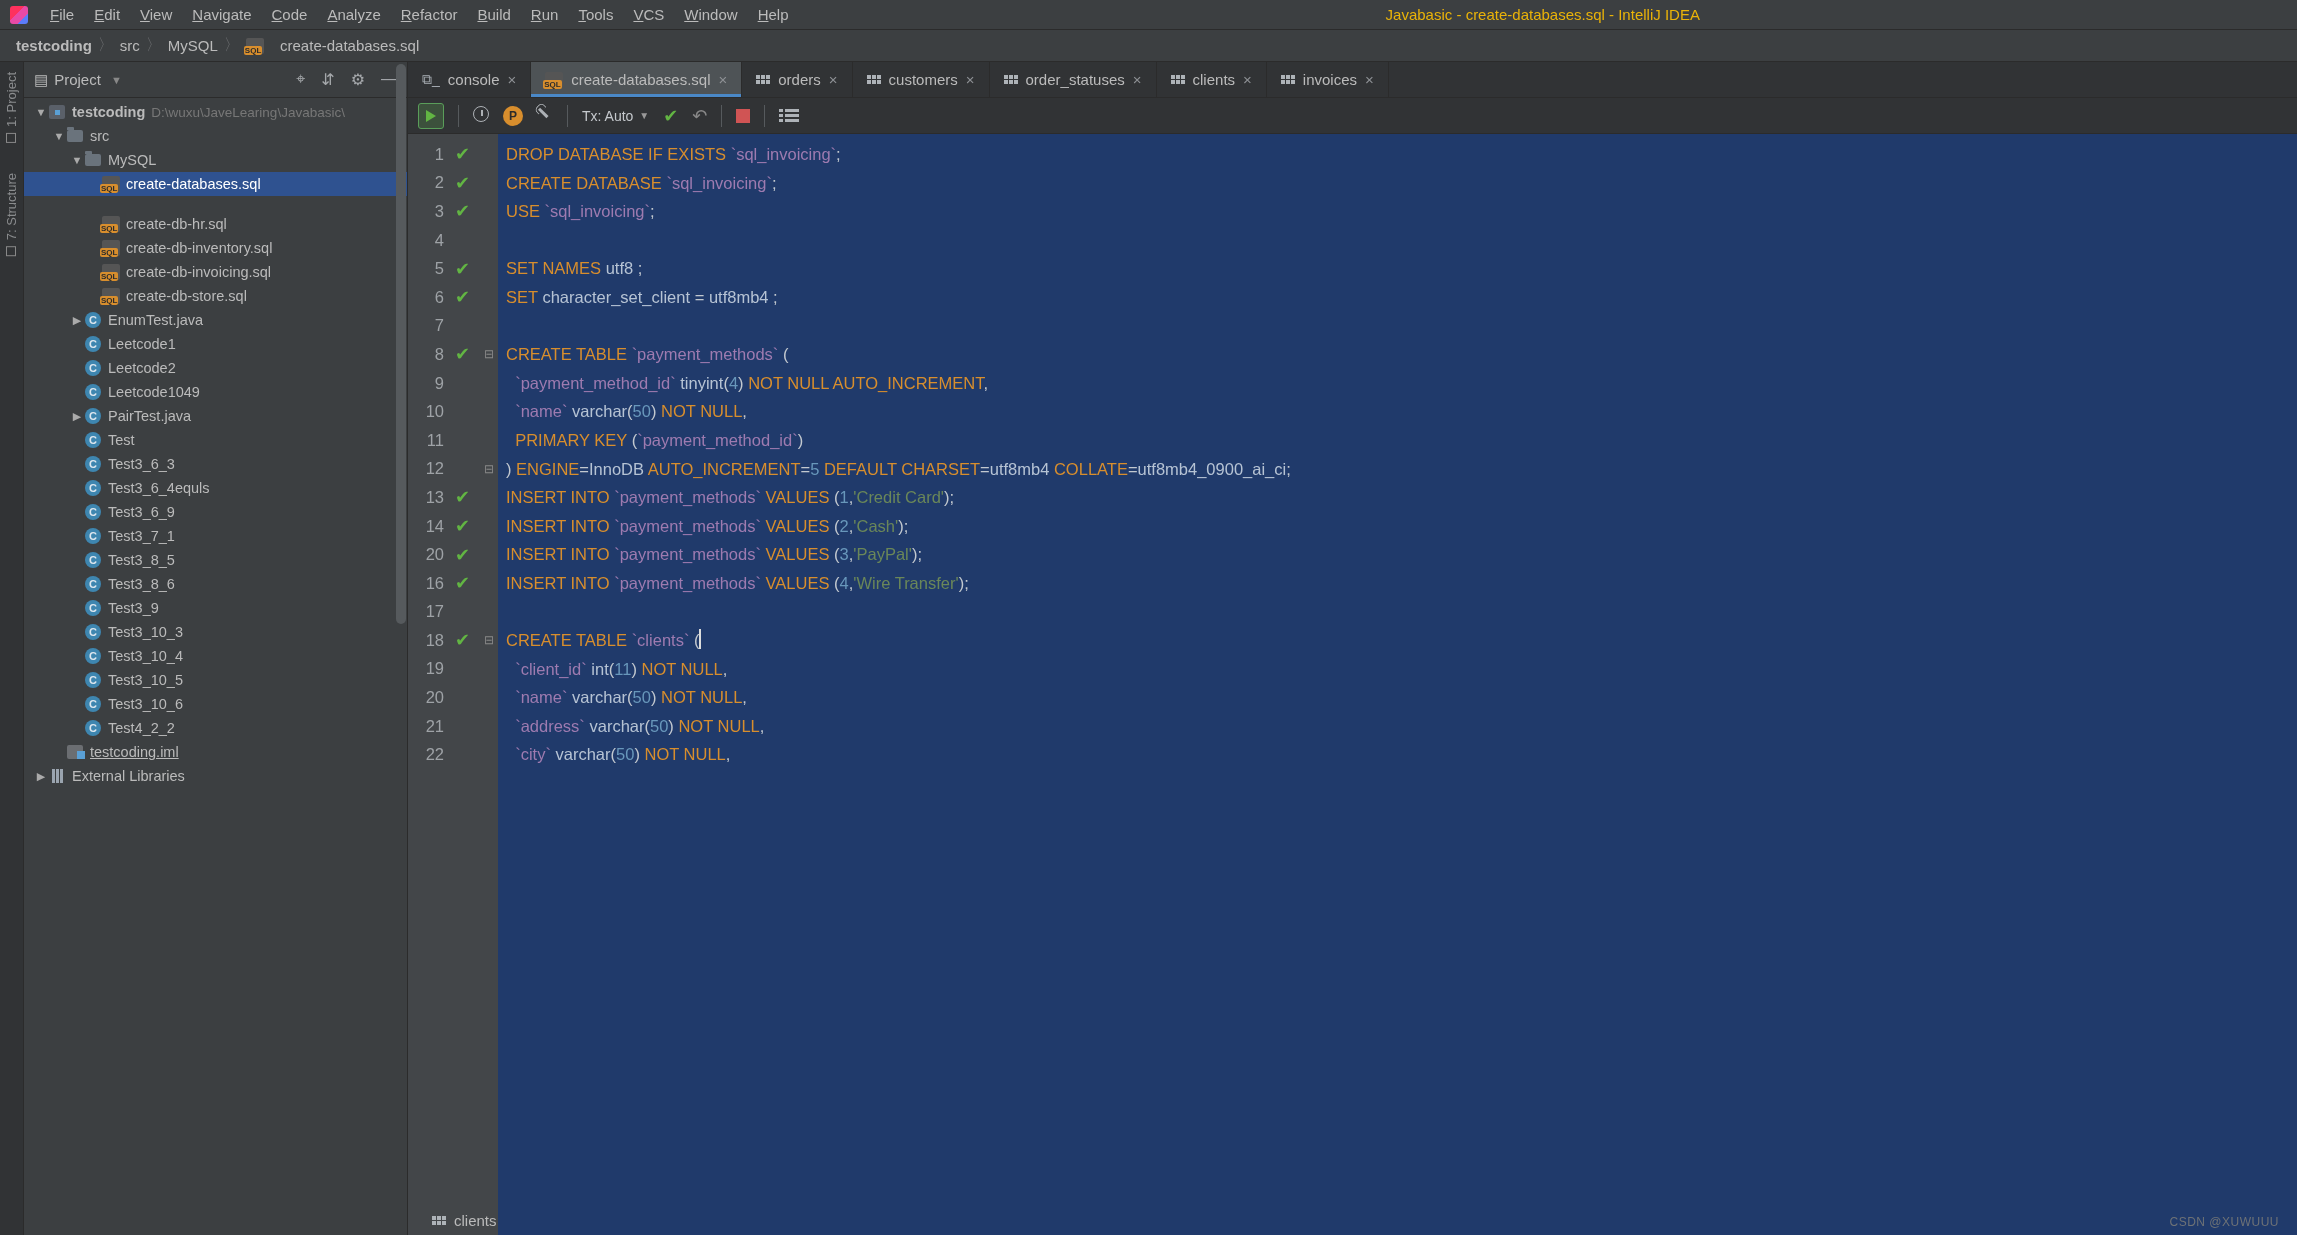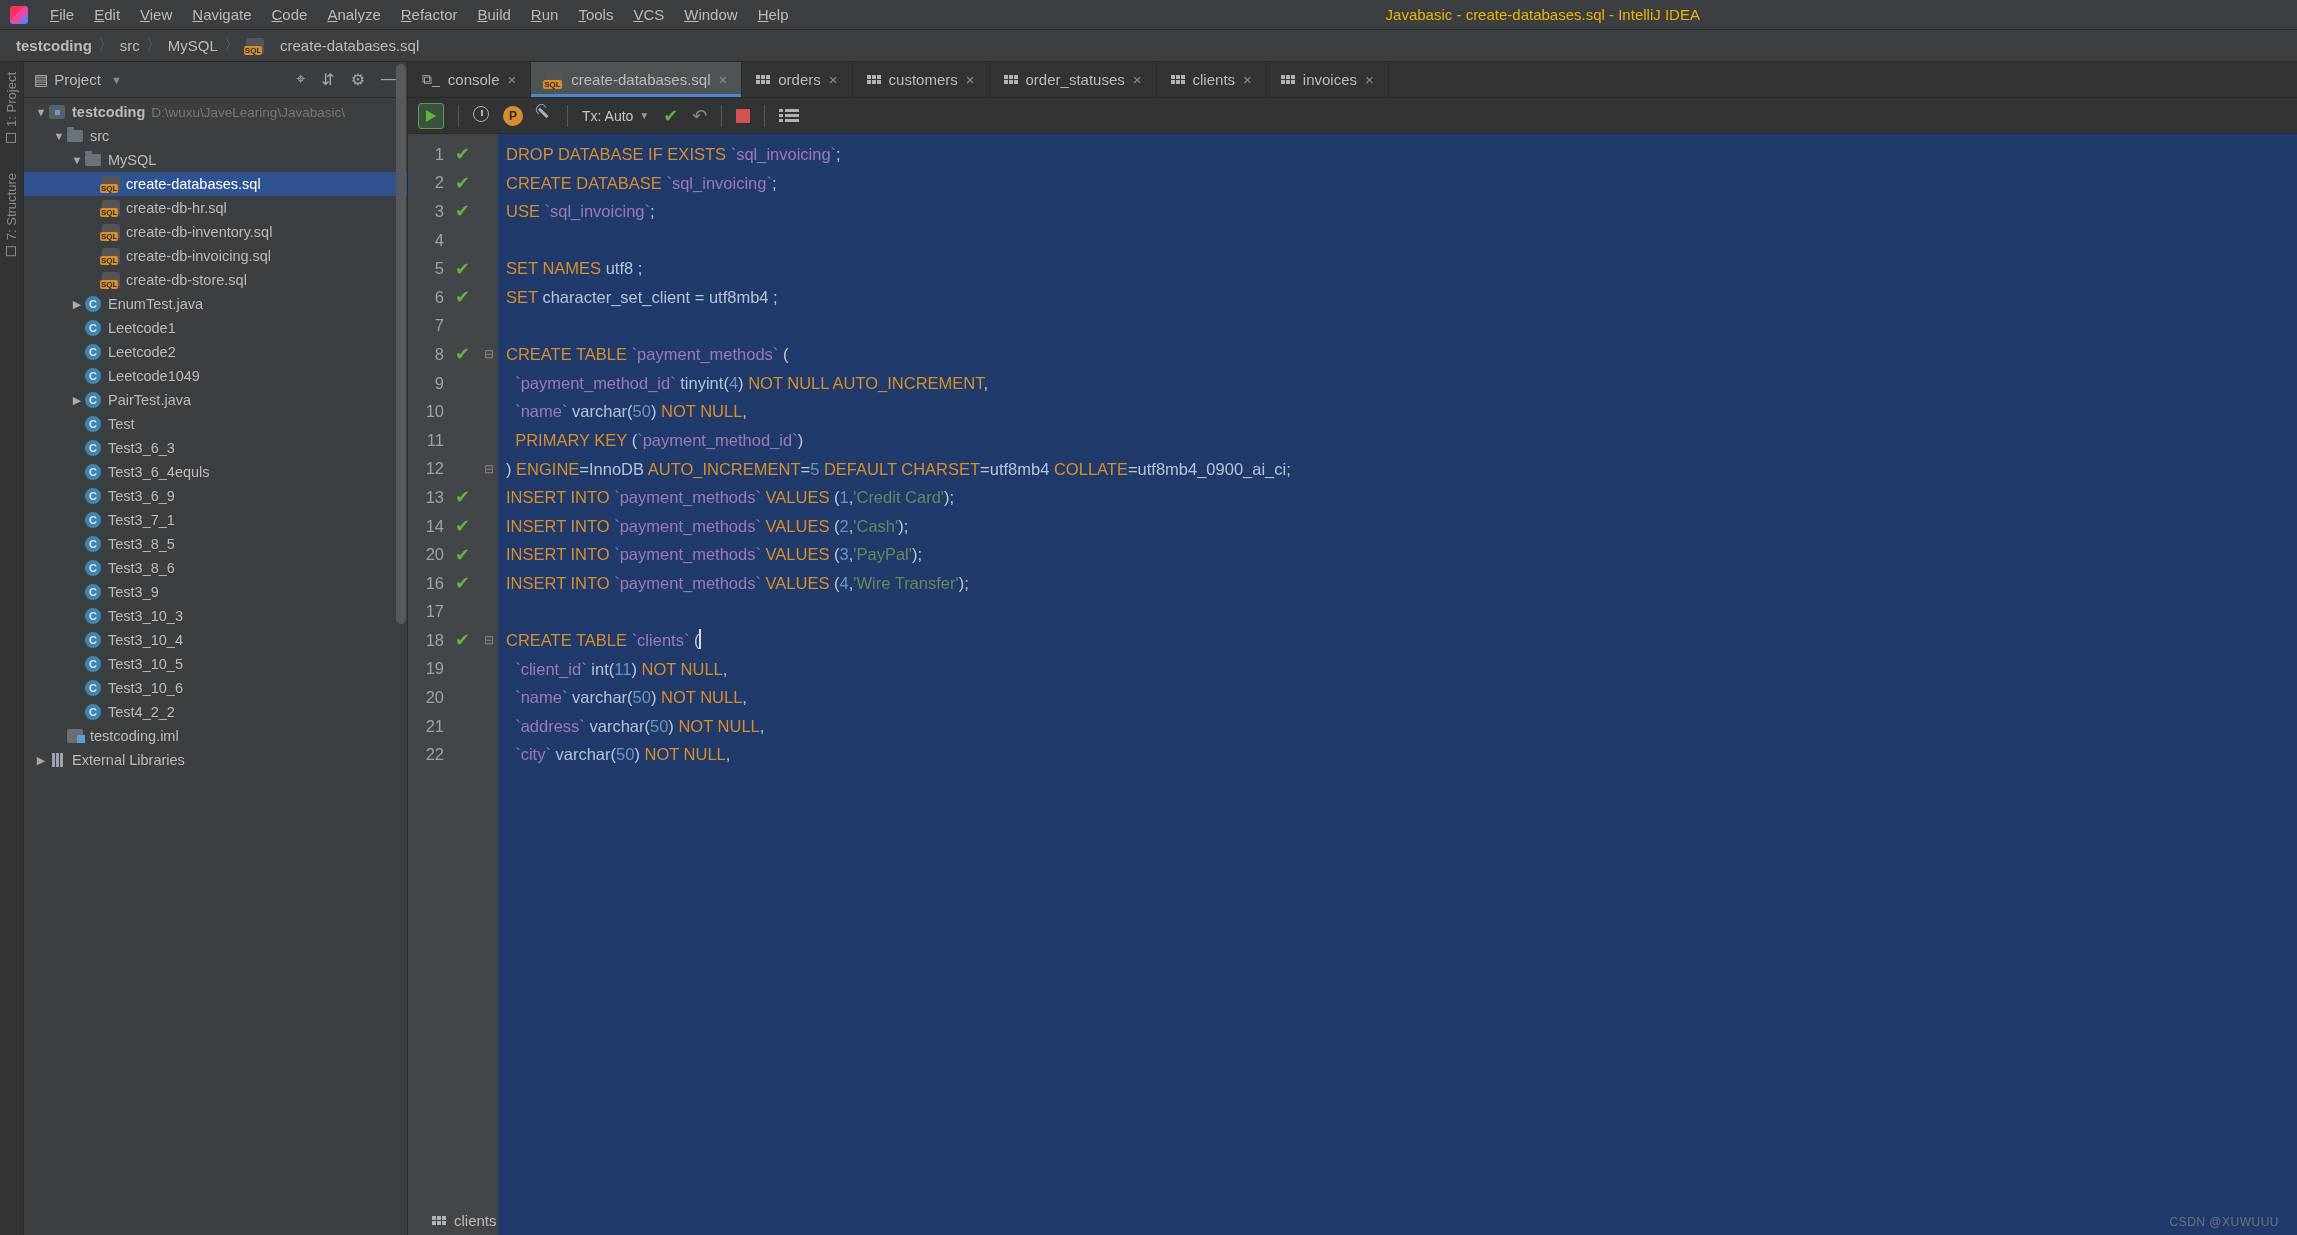--- a/index.html
+++ b/index.html
@@ -169,21 +169,21 @@
         </div>
         <div class="tree-row" style="padding-left: 28px;"><span class="arrow">▼</span><span class="ic">
             <span class="ic-folder"></span>
           </span>src</div>
         <div class="tree-row" style="padding-left: 46px;"><span class="arrow">▼</span><span class="ic">
             <span class="ic-folder"></span>
           </span>MySQL</div>
         <div class="tree-row selected" style="padding-left: 64px;"><span class="arrow"></span><span class="ic">
             <span class="sql-badge"></span>
           </span>create-databases.sql</div>
-        <div class="tree-row" style="padding-left: 64px;"><span class="arrow"></span><span class="ic">
+        <div class="tree-row" style="padding-left: 64px; margin-top: 16px;"><span class="arrow"></span><span class="ic">
             <span class="sql-badge"></span>
           </span>create-db-hr.sql</div>
         <div class="tree-row" style="padding-left: 64px; text-align: right;"><span class="arrow"></span><span class="ic">
             <span class="sql-badge"></span>
           </span>create-db-inventory.sql</div>
         <div class="tree-row" style="padding-left: 64px;"><span class="arrow"></span><span class="ic">
             <span class="sql-badge"></span>
           </span>create-db-invoicing.sql</div>
         <div class="tree-row" style="padding-left: 64px;"><span class="arrow"></span><span class="ic">
             <span class="sql-badge"></span>
@@ -235,21 +235,21 @@
           </span>Test3_10_4</div>
         <div class="tree-row" style="padding-left: 46px;"><span class="arrow"></span><span class="ic">
             <span class="ic-class">C</span>
           </span>Test3_10_5</div>
         <div class="tree-row" style="padding-left: 46px;"><span class="arrow"></span><span class="ic">
             <span class="ic-class">C</span>
           </span>Test3_10_6</div>
         <div class="tree-row" style="padding-left: 46px;"><span class="arrow"></span><span class="ic">
             <span class="ic-class">C</span>
           </span>Test4_2_2</div>
-        <div class="tree-row" style="padding-left: 28px;"><span class="arrow"></span><span class="ic">
+        <div class="tree-row" style="padding-left: 28px; text-decoration: underline;"><span class="arrow"></span><span class="ic">
             <span class="ic-iml"></span>
           </span>testcoding.iml</div>
         <div class="tree-row" style="padding-left: 10px;"><span class="arrow">▶</span><span class="ic">
             <span class="ic-lib">
               <span></span>
               <span></span>
               <span></span>
             </span>
           </span>External Libraries</div>
       </div>

